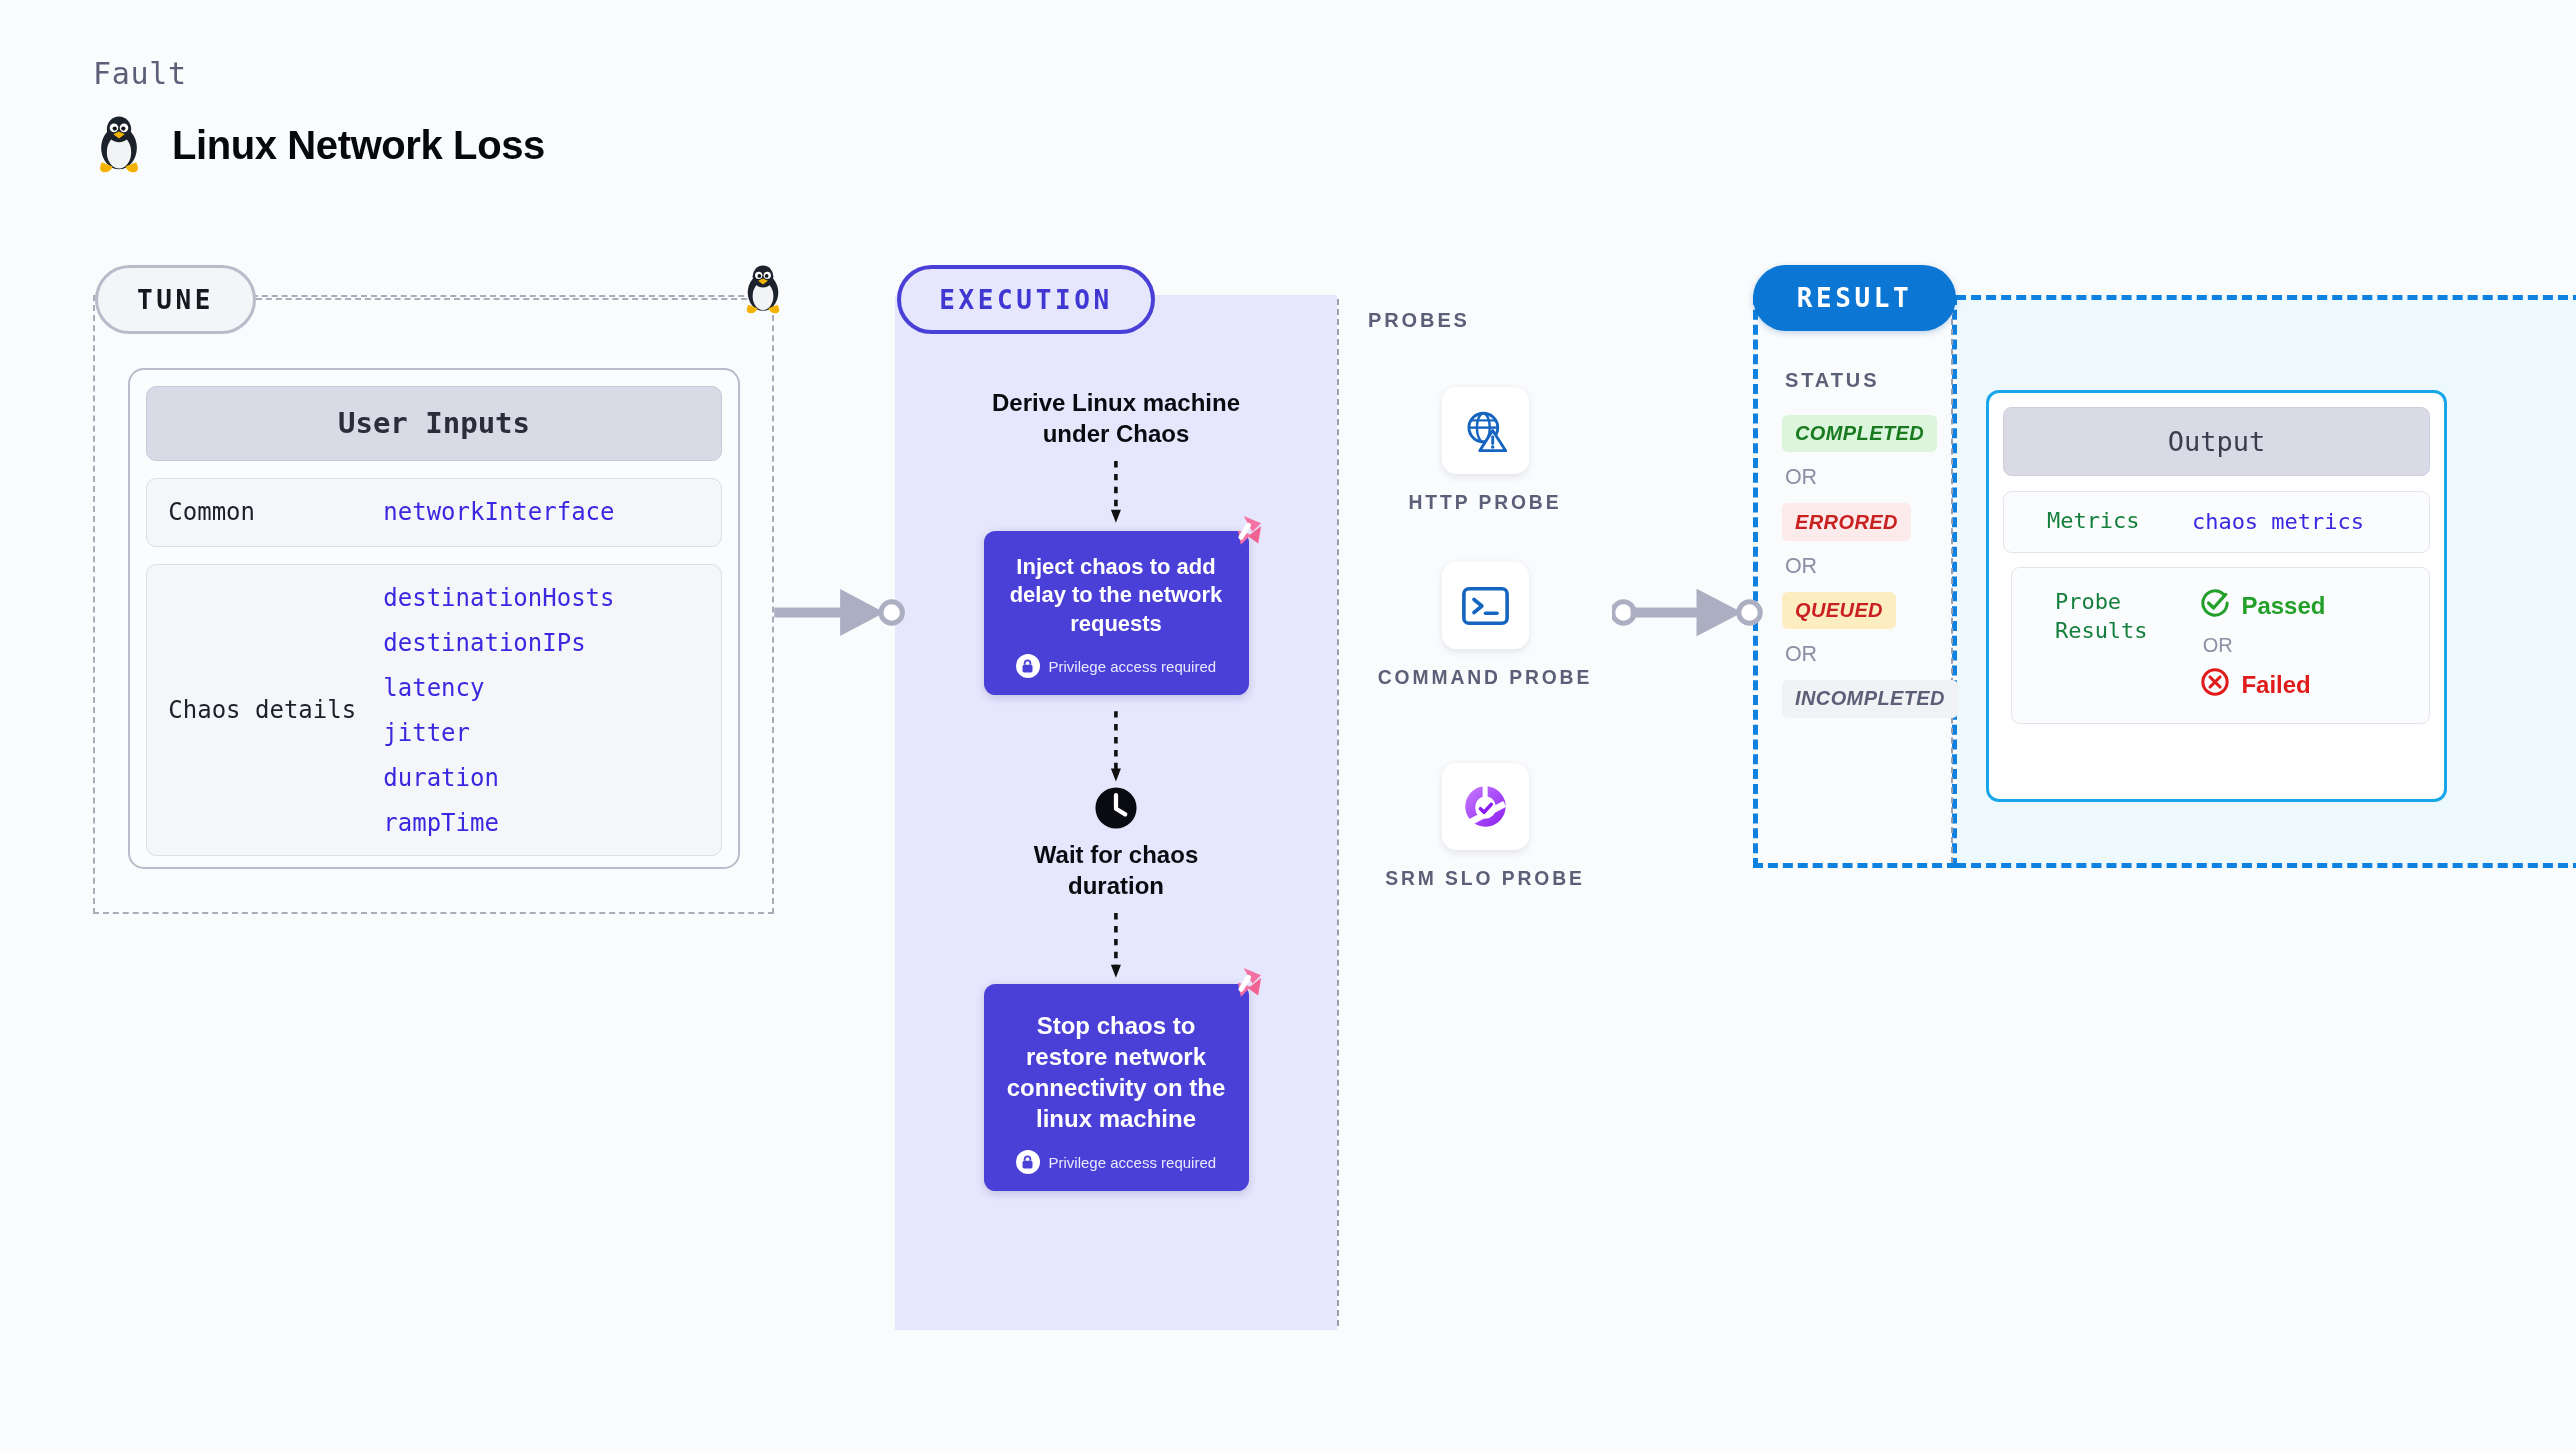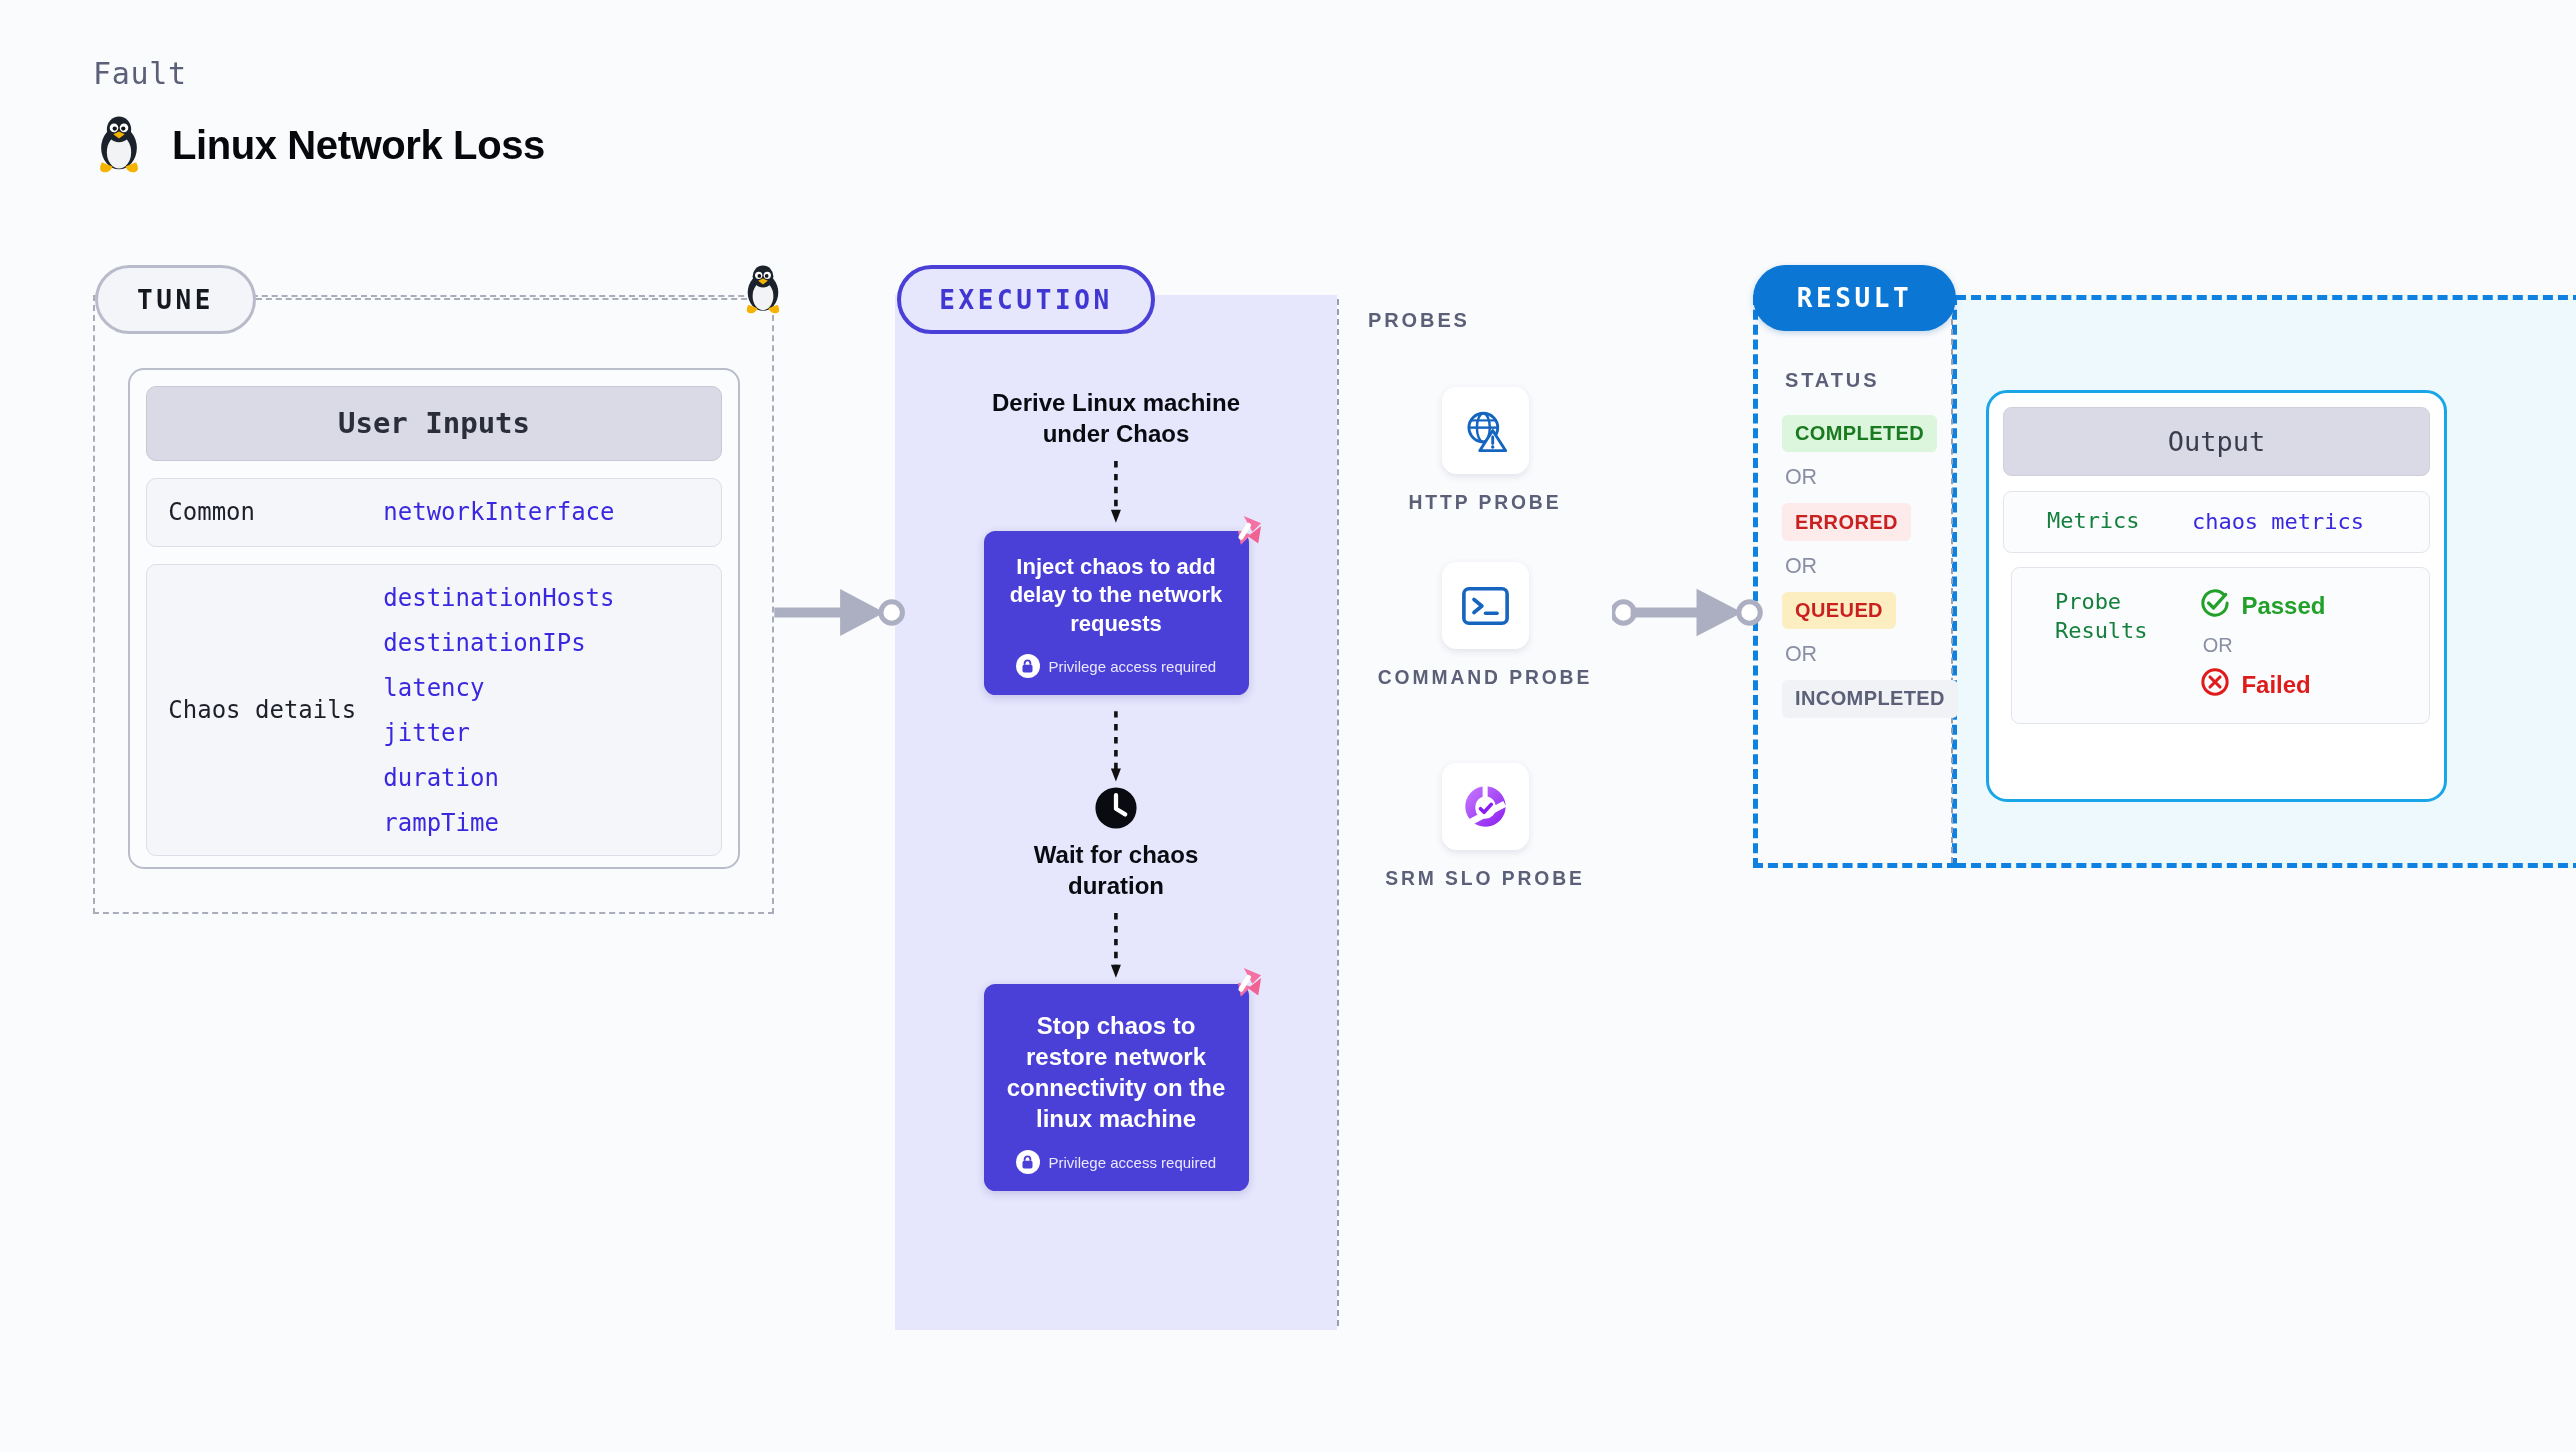--- a/index.html
+++ b/index.html
@@ -158,27 +158,27 @@
     left: 1956px; top: 295px; width: 1244px; height: 573px;
     border: 5px dashed #0f81e0; border-left: none; background: #eef9fe;
   }
   .status-label {
     position: absolute; left: 1785px; top: 369px; z-index: 5;
     font-size: 20px; font-weight: 700; color: #5b5f77; letter-spacing: 2.9px;
   }
   .status-stack { position: absolute; left: 1782px; top: 415px; z-index: 5; width: 165px; }
   .status-chip {
     display: inline-block; padding: 7.2px 13px; border-radius: 5.7px;
-    font-size: 20px; font-weight: 700; letter-spacing: 0.4px;
+    font-size: 20px; font-weight: 700; letter-spacing: 0.4px; font-style: italic;
   }
   .or-text { font-size: 21.5px; color: #8a8fa3; margin: 13px 0 13px 2.9px; }
 
   .output-card {
     position: absolute; left: 1986px; top: 390px; width: 461px; height: 412px;
-    background: #ffffff; border: 3.6px solid #18a6e8; border-radius: 21px; padding: 14.3px; z-index: 5;
+    background: #ffffff; border: 3.6px solid #18a6e8; border-radius: 13px; padding: 14.3px; z-index: 5;
   }
   .out-head {
     height: 69px; background: #d9dae6; border: 1.4px solid #cdcfdd; border-radius: 8.6px;
     display: flex; align-items: center; justify-content: center;
     font-family: "DejaVu Sans Mono", monospace; font-size: 27px; color: #3a3d4d; font-weight: 400;
   }
   .out-row {
     margin-top: 14.3px; background: #fbfcfd; border: 1.4px solid #e2e4ec; border-radius: 8.6px;
     display: flex; align-items: center; padding: 15.8px 18.6px;
   }

